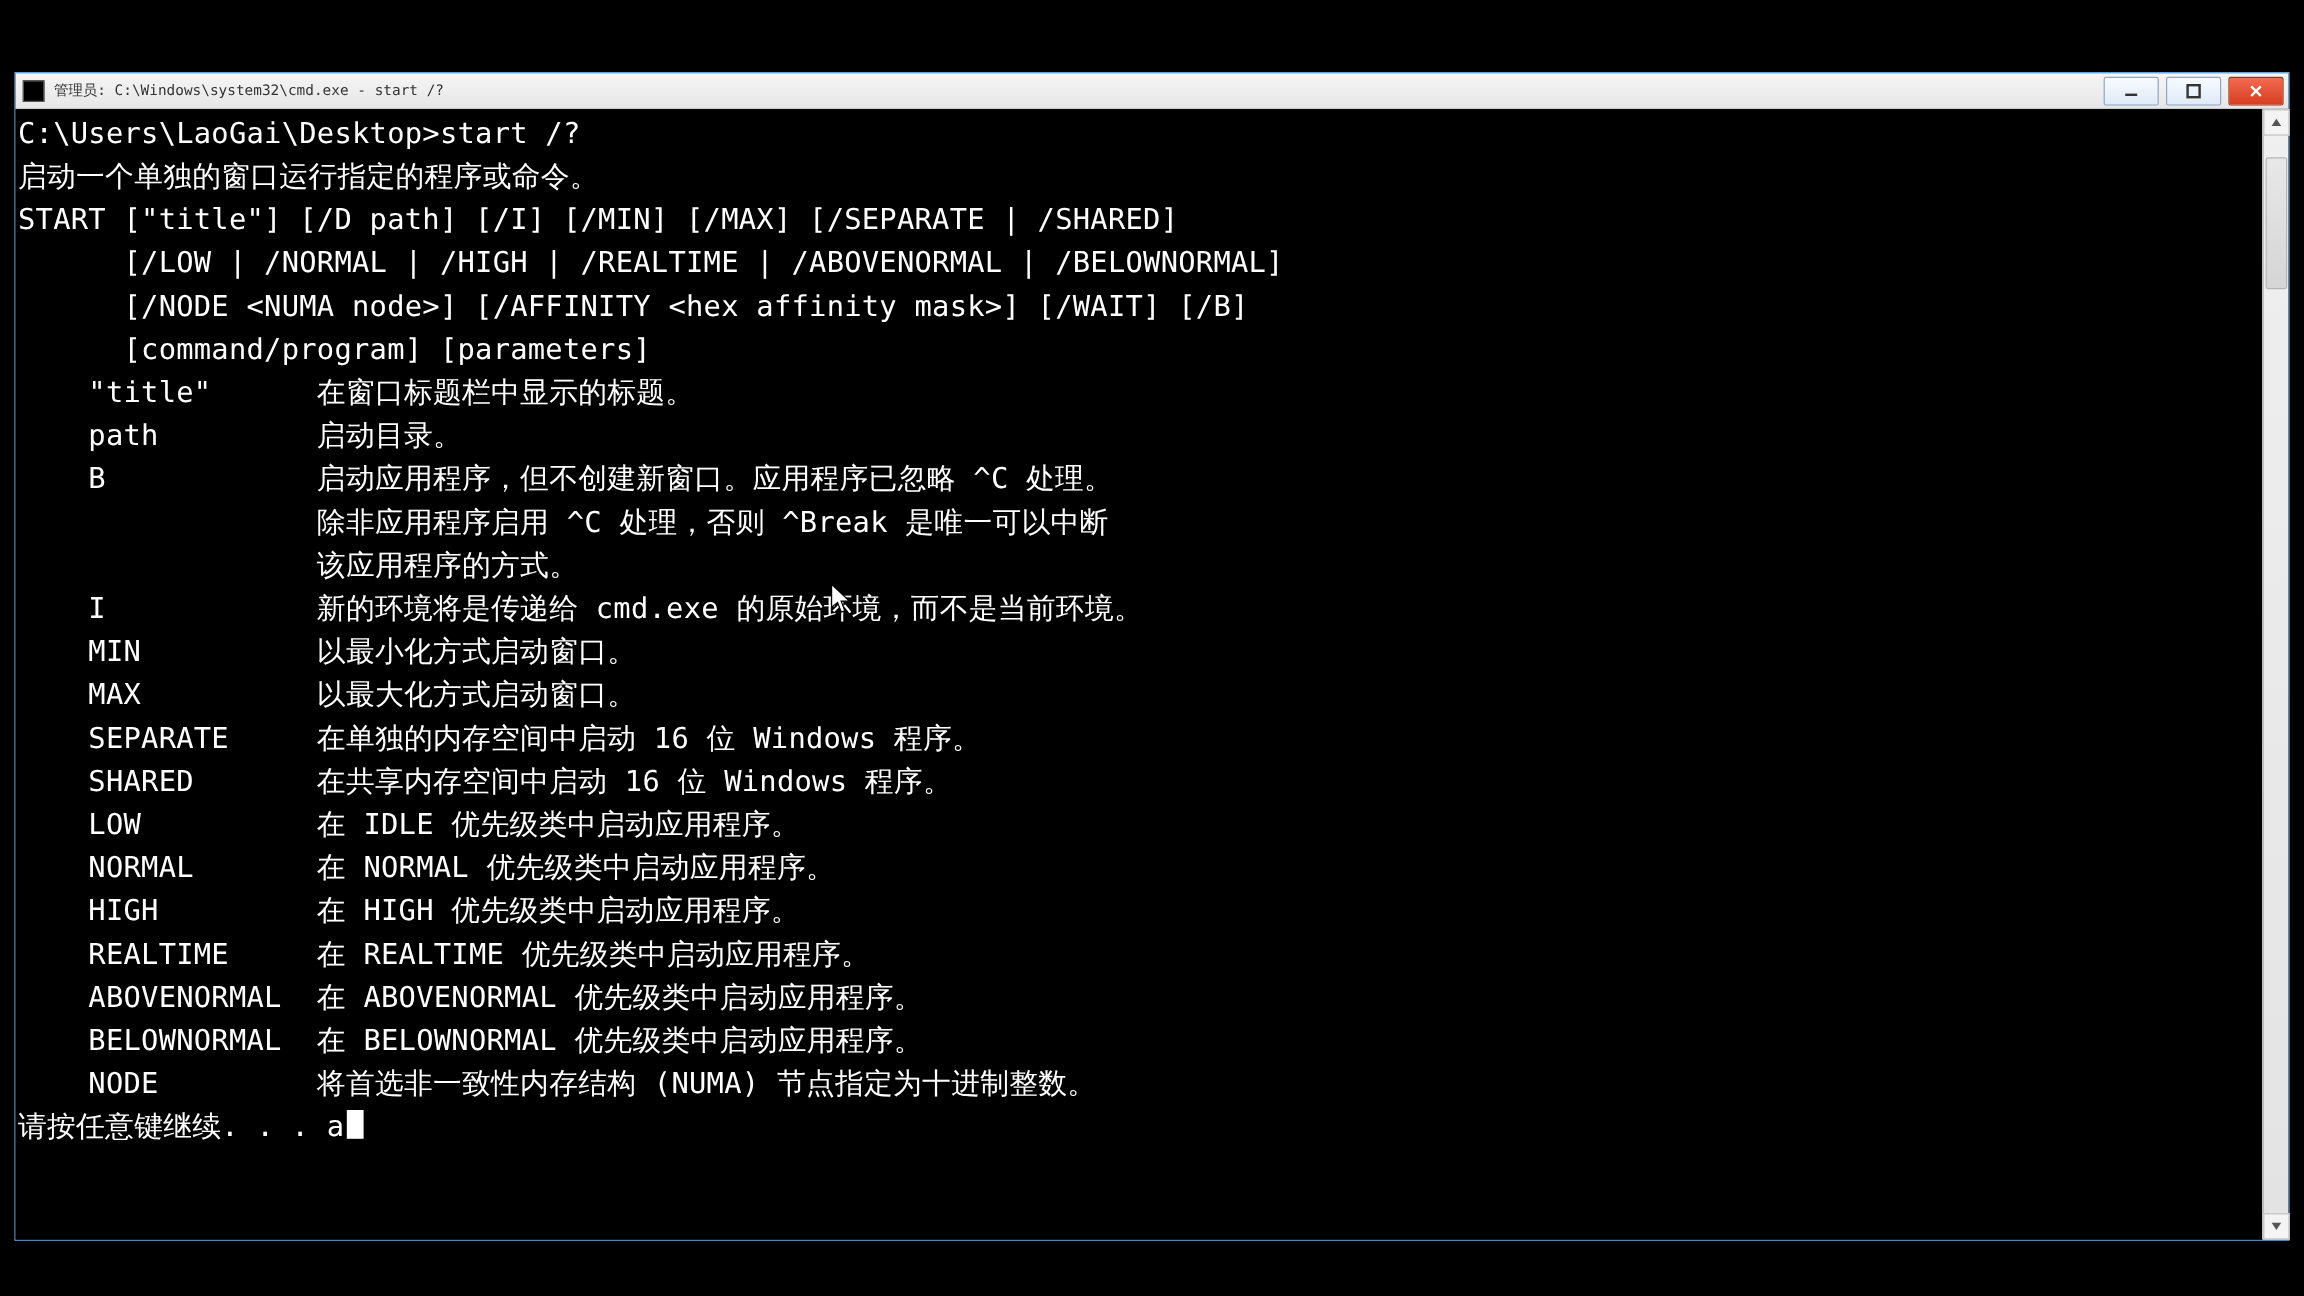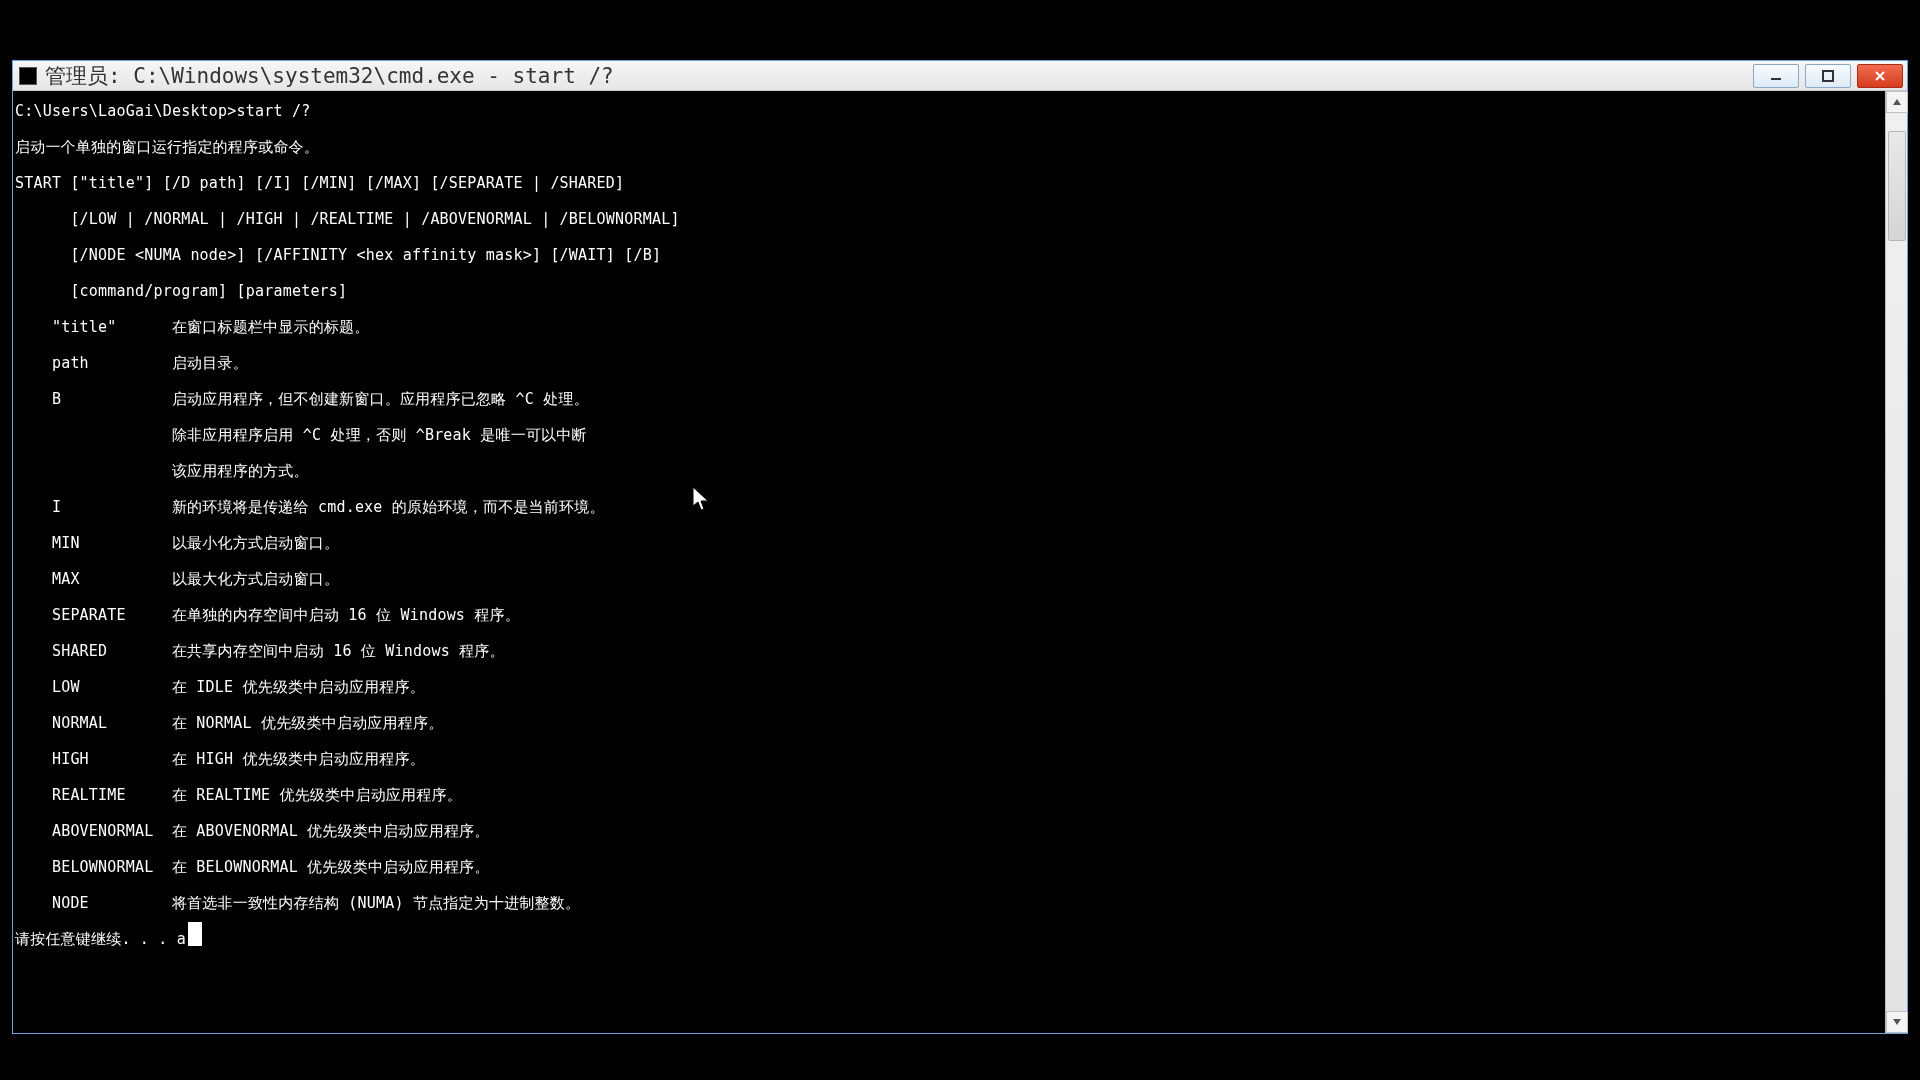--- a/index.html
+++ b/index.html
@@ -6,21 +6,21 @@
   html, body { width:1920px; height:1080px; background:#000; overflow:hidden; font-family:"Microsoft YaHei","SimSun","Consolas",monospace; }
   .stage { width:1920px; height:1080px; position:relative; background:#000; }
   .window {
     position:absolute; left:12px; top:60px; width:1896px; height:974px;
     background:#000; border:1px solid #6aa3d8;
   }
   .titlebar {
     height:30px; background:linear-gradient(#f6f6f6,#e6e6e6);
     border-bottom:1px solid #c8c8c8;
     display:flex; align-items:center; padding:0 4px 0 6px;
-    color:#333; font-size:21px;
+    color:#333; font-size:12px;
   }
   .titlebar .icon {
     width:18px; height:18px; margin-right:8px;
     background:#000; border:1px solid #555; display:flex;
   }
   .titlebar .title-text { flex:0 0 auto; }
   .titlebar .spacer { flex:1 1 auto; }
   .winbtns { display:flex; gap:6px; }
   .winbtn {
     width:46px; height:24px; border:1px solid #8aa8c8;
@@ -32,21 +32,21 @@
     background:linear-gradient(#f26b51,#d63d1f); border-color:#a82f16; color:#fff;
     font-weight:bold;
   }
   .winbtn svg { display:block; }
   .client {
     position:absolute; left:0; right:0; top:30px; bottom:0; background:#000;
   }
   .terminal {
     position:absolute; left:2px; top:2px; right:24px; bottom:2px;
     color:#fff; font-family:"NSimSun","SimSun","Consolas",monospace;
-    font-size:15px; line-height:36px; white-space:pre;
+    font-size:24px; line-height:36px; white-space:pre;
     overflow:hidden;
     letter-spacing:0.2px;
   }
   .terminal .line { display:block; }
   .cursor {
     display:inline-block; width:14px; height:24px; background:#fff;
     vertical-align:-2px; margin-left:2px;
     animation:blink 1s steps(1) infinite;
   }
   @keyframes blink { 50% { opacity:0; } }

